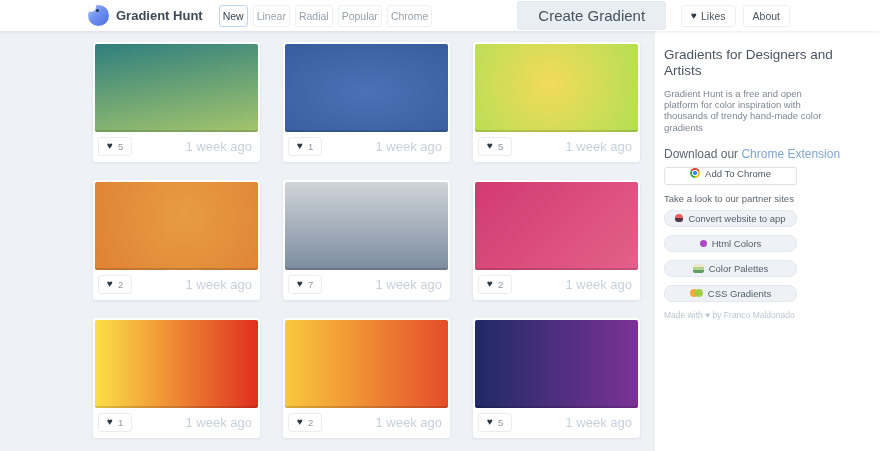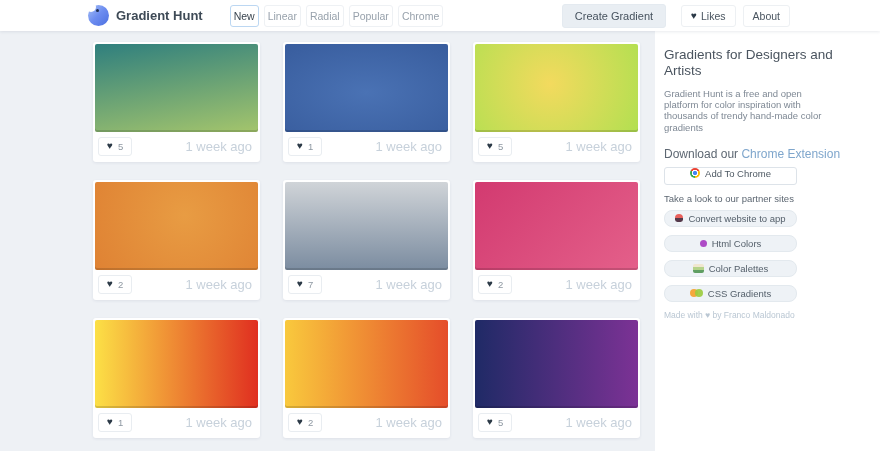--- a/index.html
+++ b/index.html
@@ -12,29 +12,29 @@
     justify-content:space-between; padding:0 90px 0 88px;
     box-shadow:0 1px 3px rgba(40,60,90,.10); position:relative; z-index:5;
   }
   .nav-left { display:flex; align-items:center; }
   .logo { width:21px; height:21px; border-radius:50%; position:relative; flex:0 0 auto;
     background:linear-gradient(135deg,#a9c3f5 0%,#6d8df0 48%,#4b6fe0 100%); }
   .logo::before { content:""; position:absolute; left:-2px; top:-3px; width:10px; height:10px;
     border-radius:50%; background:#fff; }
   .logo::after { content:""; position:absolute; left:8px; top:4px; width:3px; height:3px;
     border-radius:50%; background:#1e2d4f; }
-  .brand { font-size:13px; font-weight:700; color:#3e4a56; margin:0 27px 0 7px; white-space:nowrap; }
+  .brand { font-size:13px; font-weight:700; color:#3e4a56; margin:0 16px 0 7px; white-space:nowrap; }
   .tabs { display:flex; gap:5px; }
   .tab { font-size:10.5px; color:#98a2ac; background:#fff; border:1px solid #eef1f4;
     border-radius:3px; padding:4px 3px; cursor:pointer; white-space:nowrap; }
   .tab.active { border-color:#bcd7f2; color:#39444f; }
 
   .nav-right { display:flex; align-items:center; gap:7px; }
   .btn-create { background:#e9eef3; border:1px solid #e4eaf0; border-radius:3px;
-    font-size:11px; color:#46525e; padding:5px 12px; cursor:pointer; margin-right:8px;
+    font-size:15px; color:#46525e; padding:5px 20px; cursor:pointer; margin-right:8px;
     font-family:inherit; }
   .btn-ghost { background:#fff; border:1px solid #edf0f3; border-radius:3px; font-size:10.5px;
     color:#4a5560; padding:4px 9px; cursor:pointer; display:flex; align-items:center; gap:4px;
     font-family:inherit; }
   .heart { color:#2b3946; font-style:normal; font-size:10px; line-height:1; }
 
   
   .page { display:flex; height:420px; }
   .content { width:655px; padding:11px 0 0 93px; flex:0 0 auto; }
   .grid { display:grid; grid-template-columns:repeat(3,167px); column-gap:23px; row-gap:18px; }

